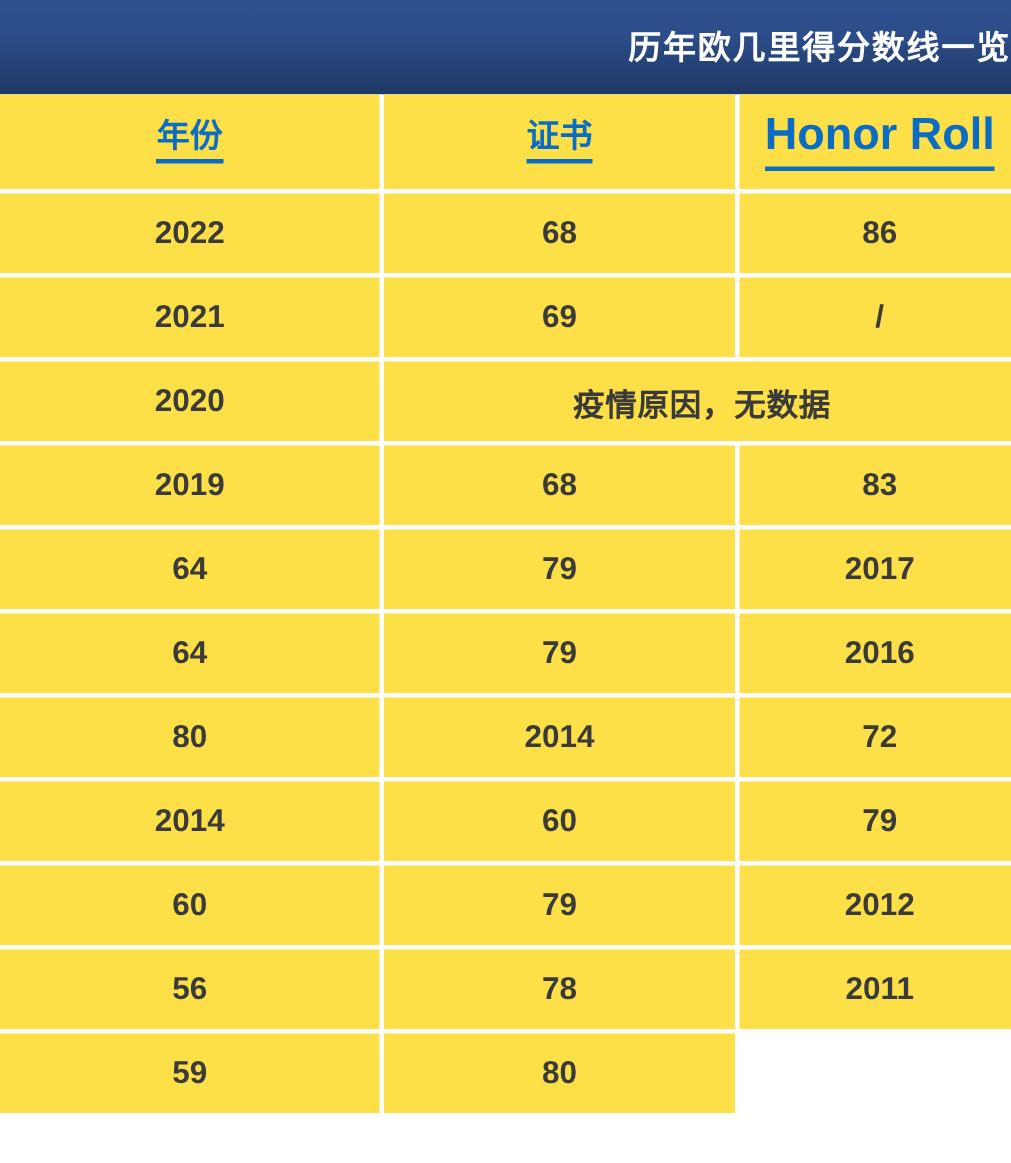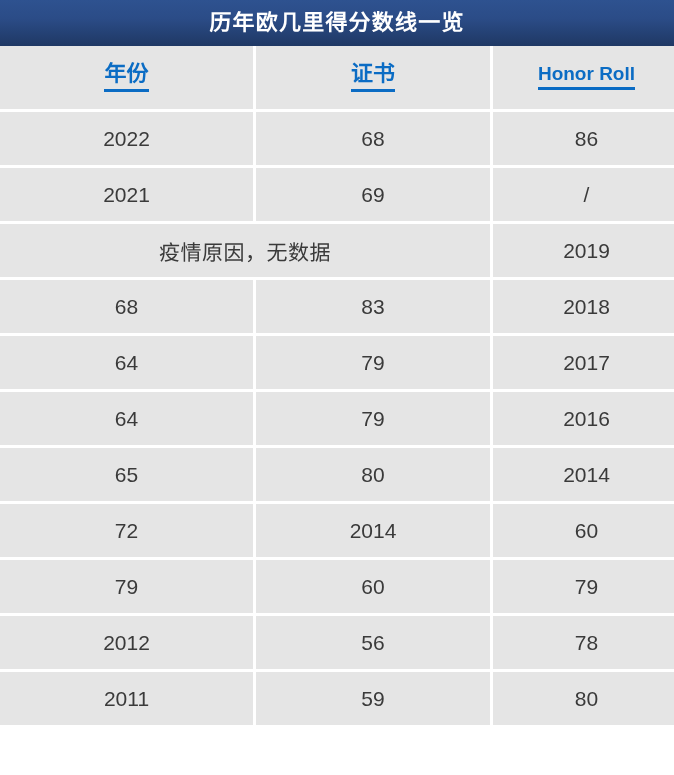--- a/index.html
+++ b/index.html
@@ -15,25 +15,25 @@
     font-family: "Liberation Sans", "DejaVu Sans", sans-serif;
   }
 
   .table-card {
     width: 674px;
     background: #ffffff;
   }
 
   
   .title-bar {
-    height: 46px;
+    height: 63px;
     background: linear-gradient(to bottom, #2e5290 0%, #2b4c87 40%, #1f3864 100%);
     display: flex;
     align-items: center;
-    justify-content: center;
+    justify-content: flex-end;
   }
   .title-text {
     color: #ffffff;
     font-size: 22px;
     font-weight: bold;
     letter-spacing: 1.2px;
     line-height: 1;
     text-align: center;
   }
 
@@ -41,21 +41,21 @@
   .grid {
     display: grid;
     grid-template-columns: 253px 234px 187px;
     background: #ffffff;
     row-gap: 3px;
     column-gap: 3px;
     padding-top: 0px;
   }
 
   .cell {
-    background: #e5e5e5;
+    background: #fde047;
     display: flex;
     align-items: center;
     justify-content: center;
     box-sizing: border-box;
   }
 
   
   .head-cell {
     height: 63px;
     padding-bottom: 2px;
@@ -64,30 +64,30 @@
     color: #0b6cc4;
     font-size: 22px;
     font-weight: bold;
     text-decoration: none;
     border-bottom: 3px solid #0b6cc4;
     padding-bottom: 3px;
     line-height: 1.15;
     cursor: pointer;
   }
   .head-link.latin {
-    font-size: 19px;
+    font-size: 30px;
     letter-spacing: 0px;
   }
 
   
   .body-cell {
     height: 53px;
     color: #3a3a3a;
     font-size: 21px;
-    font-weight: normal;
+    font-weight: bold;
   }
   .body-cell.year {
     color: #3a3a3a;
   }
   .body-cell.span2 {
     grid-column: span 2;
   }
   .body-cell.note {
     letter-spacing: 0.5px;
   }
@@ -110,32 +110,31 @@
       </div>
       <div class="cell head-cell">
         <a class="head-link latin">Honor Roll</a>
       </div>
       <div class="cell body-cell year">2022</div>
       <div class="cell body-cell">68</div>
       <div class="cell body-cell">86</div>
       <div class="cell body-cell year">2021</div>
       <div class="cell body-cell">69</div>
       <div class="cell body-cell">/</div>
+      <div class="cell body-cell year">2020</div>
       <div class="cell body-cell note span2">疫情原因，无数据</div>
       <div class="cell body-cell year">2019</div>
       <div class="cell body-cell">68</div>
       <div class="cell body-cell">83</div>
-      <div class="cell body-cell year">2018</div>
       <div class="cell body-cell">64</div>
       <div class="cell body-cell">79</div>
       <div class="cell body-cell year">2017</div>
       <div class="cell body-cell">64</div>
       <div class="cell body-cell">79</div>
       <div class="cell body-cell year">2016</div>
-      <div class="cell body-cell">65</div>
       <div class="cell body-cell">80</div>
       <div class="cell body-cell year">2014</div>
       <div class="cell body-cell">72</div>
       <div class="cell body-cell year">2014</div>
       <div class="cell body-cell">60</div>
       <div class="cell body-cell">79</div>
       <div class="cell body-cell">60</div>
       <div class="cell body-cell">79</div>
       <div class="cell body-cell year">2012</div>
       <div class="cell body-cell">56</div>

